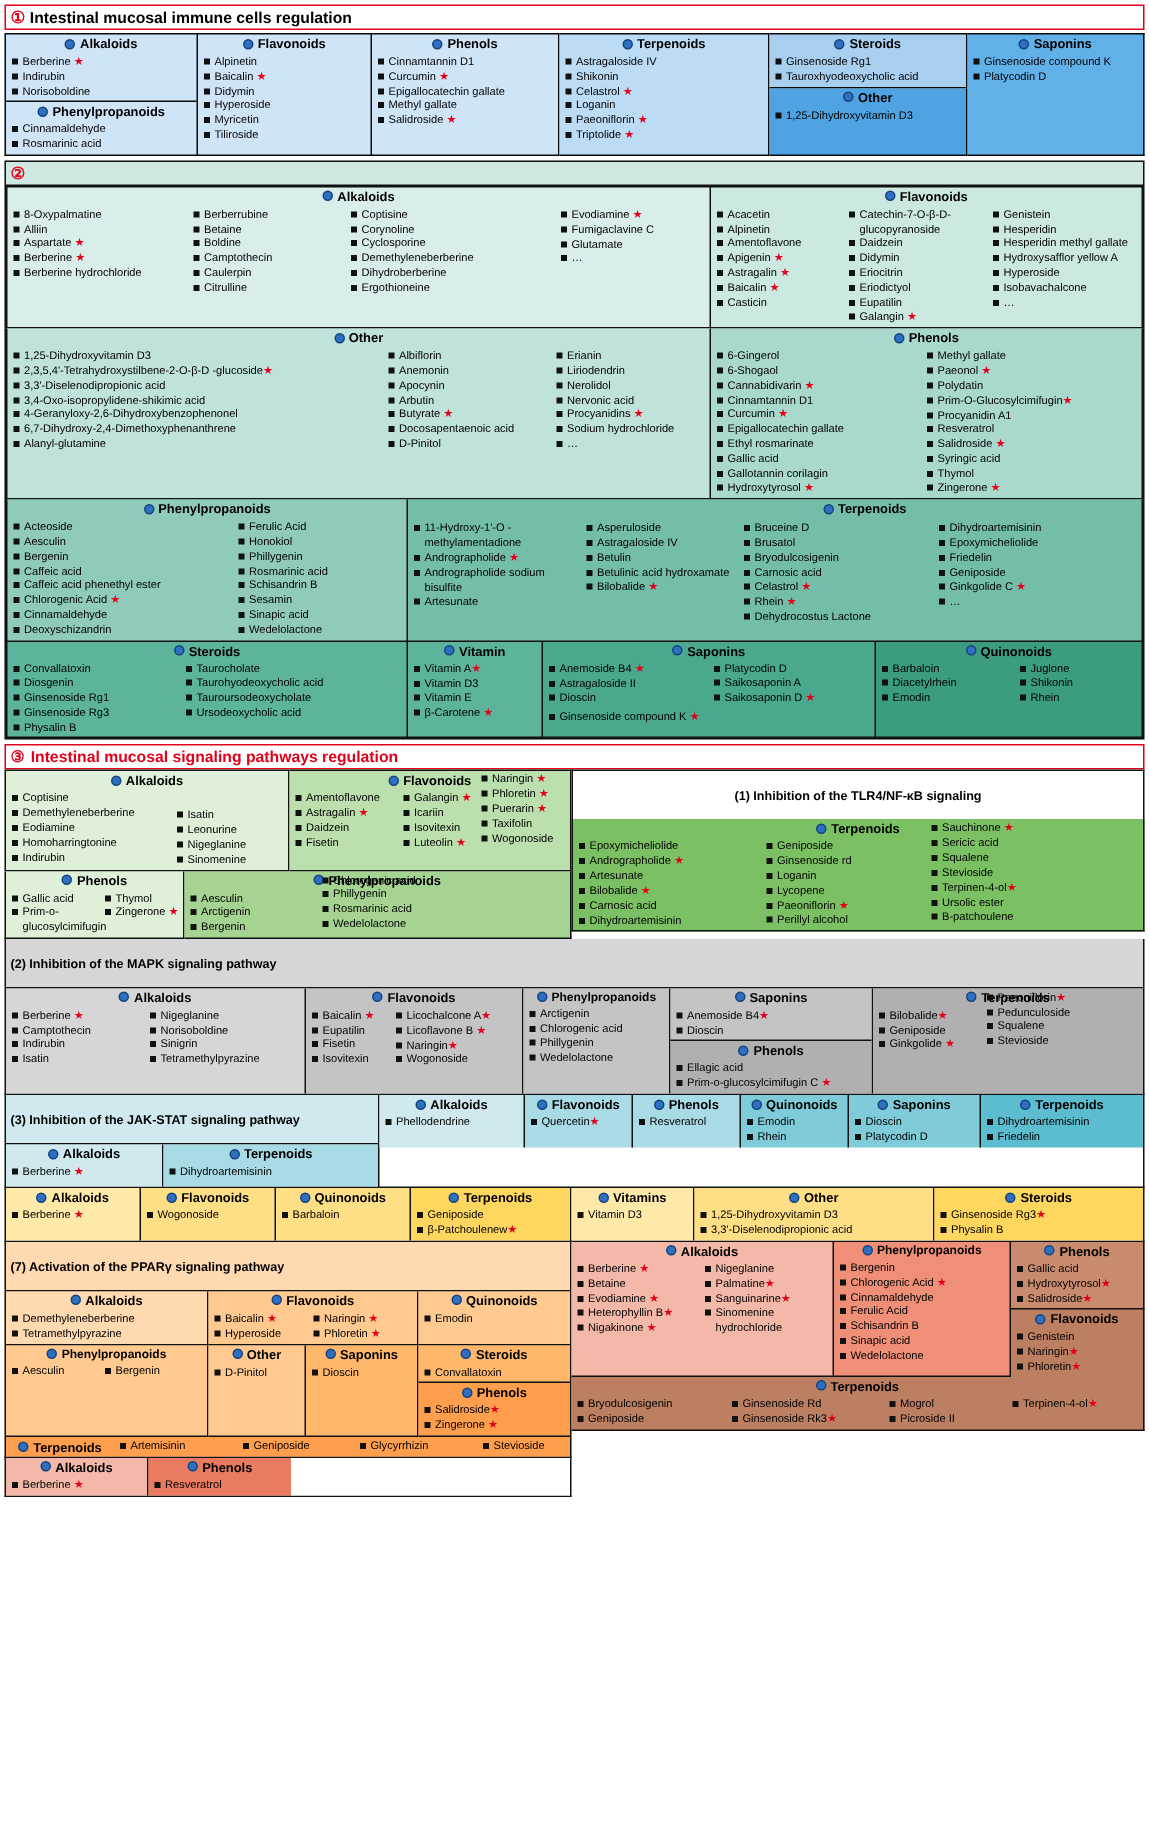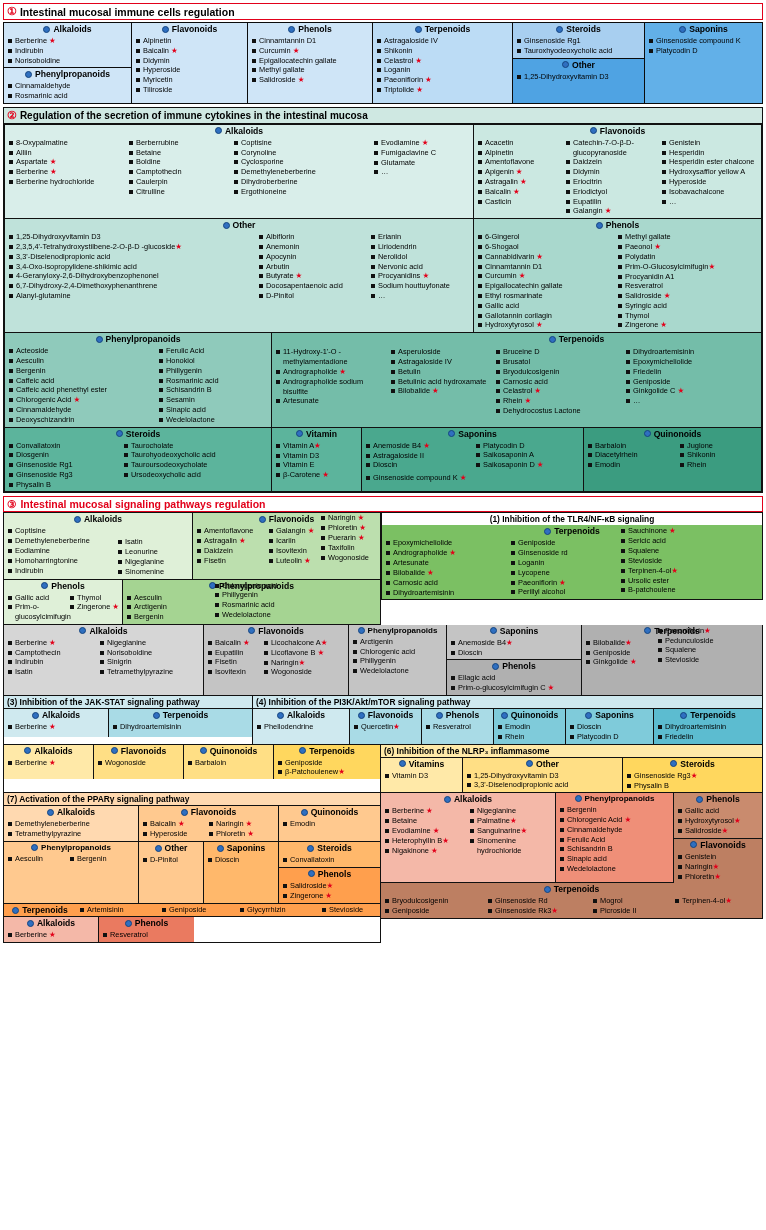--- a/index.html
+++ b/index.html
@@ -90,21 +90,21 @@
   .g-i { background: #3b9c80; }
 
   
   .s3title {
     display: flex; align-items: center; gap: 4px;
     border: 1.4px solid #e2001a; padding: 1px 3px;
     font-size: 10.5px; font-weight: bold; color: #e2001a;
     margin-bottom: 0;
   }
   .sub-hdr {
-    font-weight: bold; font-size: 8.4px; padding: 1px 3px;
+    font-weight: bold; font-size: 8.4px; padding: 11px 3px;
     border-bottom: 1px solid #111;
   }
   .lgreen { background: #dff0d8; }
   .mgreen { background: #bcdfae; }
   .mgreen2 { background: #a5d492; }
   .dgreen { background: #7bc063; }
   .gray1 { background: #d6d6d6; }
   .gray2 { background: #c4c4c4; }
   .gray3 { background: #b0b0b0; }
   .cyan1 { background: #cfe9ef; }
@@ -235,21 +235,20 @@
       <ul class="items">
         <li class="wrapli"><span>Ginsenoside compound K</span></li>
         <li><span>Platycodin D</span></li>
       </ul>
     </div>
   </div>
 
   <div class="s2wrap" style="margin-top:3px;">
     <div class="s2title">
       <span class="num">②</span>
-      <span>Regulation of the secretion of immune cytokines in the intestinal mucosa</span>
     </div>
 
     <div class="row">
       <div class="cell g-a" style="width:470px;">
         <div class="hdr">
           <span class="bullet"></span>
           <span>Alkaloids</span>
         </div>
         <div class="row">
           <ul class="items" style="width:120px">
@@ -303,21 +302,21 @@
             <li><span>Daidzein</span></li>
             <li><span>Didymin</span></li>
             <li><span>Eriocitrin</span></li>
             <li><span>Eriodictyol</span></li>
             <li><span>Eupatilin</span></li>
             <li><span>Galangin <span class="star">★</span></span></li>
           </ul>
           <ul class="items" style="flex:1">
             <li><span>Genistein</span></li>
             <li><span>Hesperidin</span></li>
-            <li class="wrapli"><span>Hesperidin ester chalcone</span></li>
+            <li class="wrapli"><span>Hesperidin methyl gallate</span></li>
             <li class="wrapli"><span>Hydroxysafflor yellow A</span></li>
             <li><span>Hyperoside</span></li>
             <li><span>Isobavachalcone</span></li>
             <li><span>…</span></li>
           </ul>
         </div>
       </div>
     </div>
 
     <div class="row">
@@ -344,21 +343,21 @@
             <li><span>Butyrate <span class="star">★</span></span></li>
             <li class="wrapli"><span>Docosapentaenoic acid</span></li>
             <li><span>D-Pinitol</span></li>
           </ul>
           <ul class="items" style="flex:1">
             <li><span>Erianin</span></li>
             <li><span>Liriodendrin</span></li>
             <li><span>Nerolidol</span></li>
             <li><span>Nervonic acid</span></li>
             <li><span>Procyanidins <span class="star">★</span></span></li>
-            <li class="wrapli"><span>Sodium houttuyfonate</span></li>
+            <li class="wrapli"><span>Sodium hydrochloride</span></li>
             <li><span>…</span></li>
           </ul>
         </div>
       </div>
       <div class="cell g-d" style="flex:1;border-left:none;border-top:none;">
         <div class="hdr">
           <span class="bullet"></span>
           <span>Phenols</span>
         </div>
         <div class="row">
@@ -665,20 +664,21 @@
             <li><span>Terpinen-4-ol<span class="star">★</span></span></li>
             <li><span>Ursolic ester</span></li>
             <li><span>B-patchoulene</span></li>
           </ul>
         </div>
       </div>
     </div>
   </div>
 
   <div class="cell" style="border-top:none;">
+    <div class="sub-hdr gray1">(2) Inhibition of the MAPK signaling pathway</div>
     <div class="row">
       <div class="cell gray1" style="width:200px;border:none;border-right:1px solid #111;">
         <div class="hdr">
           <span class="bullet"></span>
           <span>Alkaloids</span>
         </div>
         <div class="row">
           <ul class="items" style="width:92px">
             <li><span>Berberine <span class="star">★</span></span></li>
             <li><span>Camptothecin</span></li>
@@ -787,21 +787,20 @@
             <span class="bullet"></span>
             <span>Terpenoids</span>
           </div>
           <ul class="items">
             <li><span>Dihydroartemisinin</span></li>
           </ul>
         </div>
       </div>
     </div>
     <div class="cell" style="flex:1;border-top:none;border-left:none;">
-      <div class="sub-hdr cyan1">(4) Inhibition of the PI3K/Akt/mTOR signaling pathway</div>
       <div class="row">
         <div class="cyan1" style="width:97px;border-right:1px solid #111;">
           <div class="hdr">
             <span class="bullet"></span>
             <span>Alkaloids</span>
           </div>
           <ul class="items">
             <li><span>Phellodendrine</span></li>
           </ul>
         </div>
@@ -893,21 +892,20 @@
             <span>Terpenoids</span>
           </div>
           <ul class="items">
             <li><span>Geniposide</span></li>
             <li><span>β-Patchoulenew<span class="star">★</span></span></li>
           </ul>
         </div>
       </div>
     </div>
     <div class="cell" style="flex:1;border-top:none;border-left:none;">
-      <div class="sub-hdr yel1">(6) Inhibition of the NLRP₃ inflammasome</div>
       <div class="row">
         <div class="yel1" style="width:82px;border-right:1px solid #111;">
           <div class="hdr">
             <span class="bullet"></span>
             <span>Vitamins</span>
           </div>
           <ul class="items">
             <li><span>Vitamin D3</span></li>
           </ul>
         </div>

